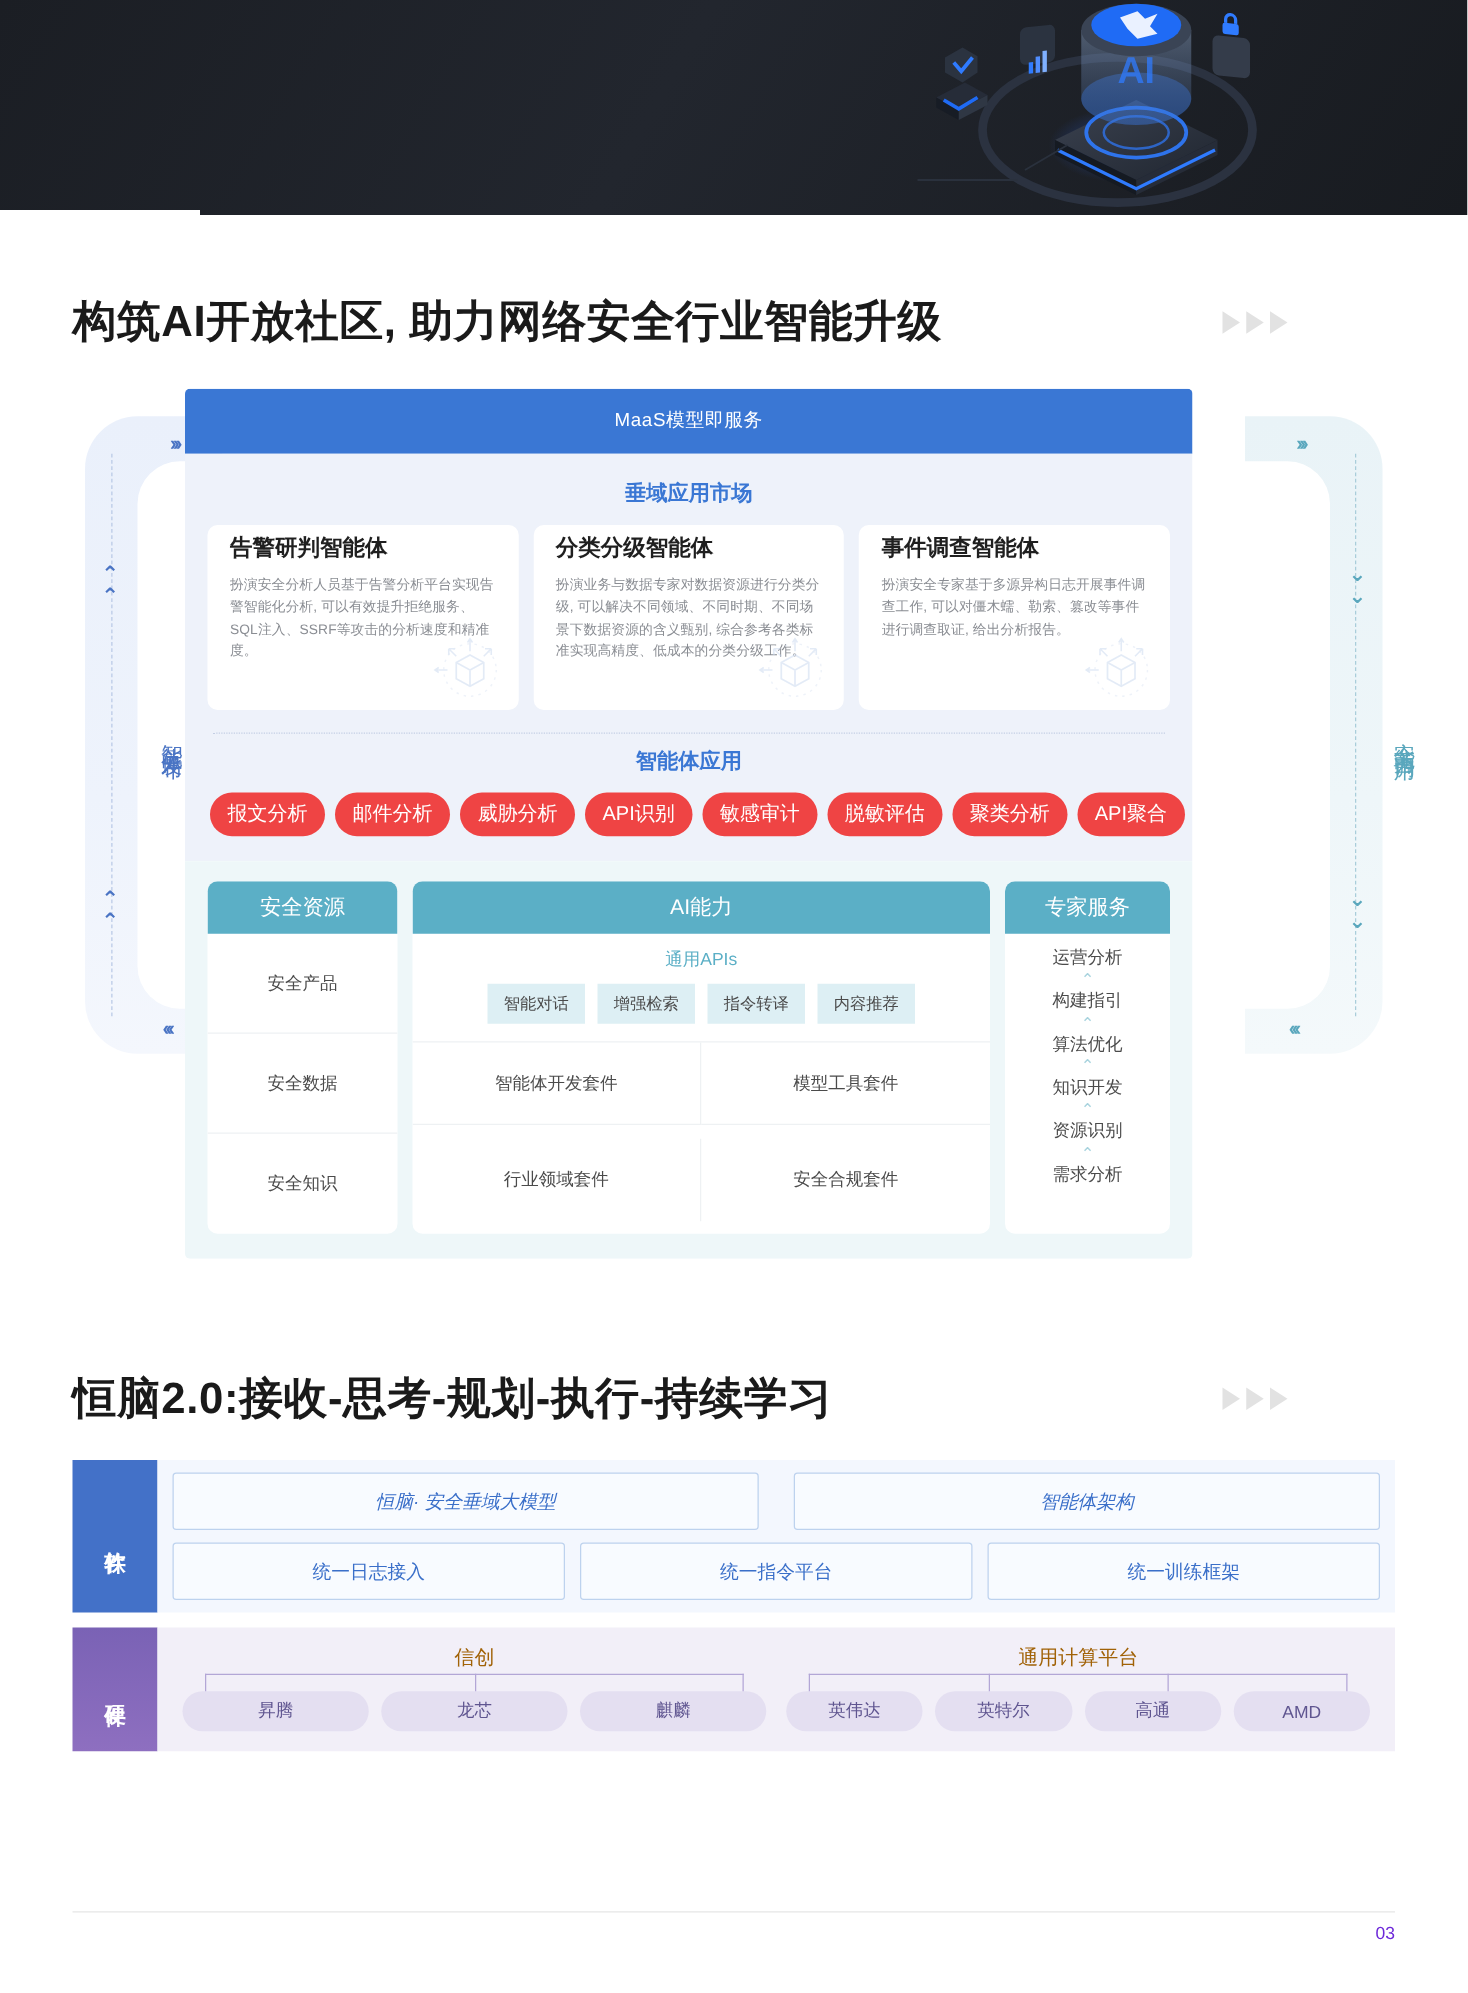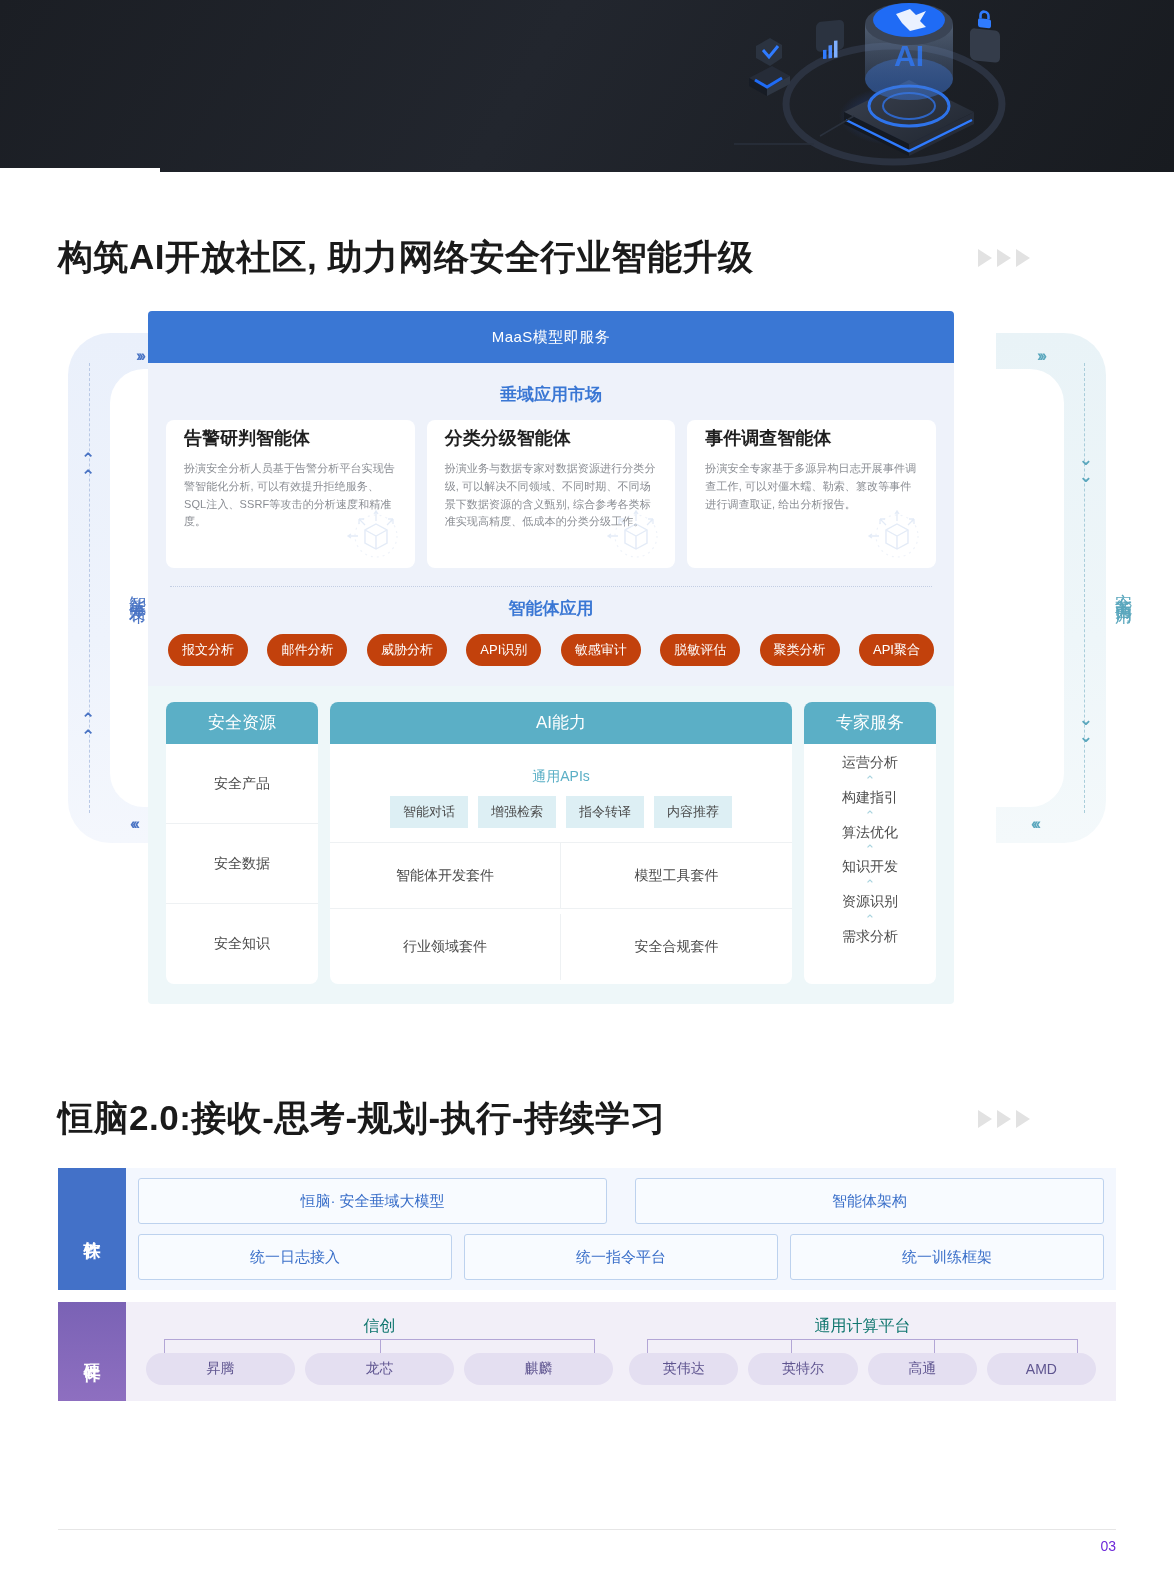--- a/index.html
+++ b/index.html
@@ -111,22 +111,22 @@
   }
   .card-title { font-size: 18px; font-weight: bold; color: #1f1f1f; margin-bottom: 10px; }
   .card-desc {
     font-size: 11px; color: #8a8d93; line-height: 1.62; letter-spacing: 0.1px;
   }
   .card-cube { position: absolute; right: 12px; bottom: 8px; opacity: .5; }
 
   .dotted-sep { border-top: 1px dotted #c3cee3; margin: 18px 4px 10px; }
   .tag-row { display: flex; justify-content: space-between; gap: 8px; padding: 0 2px; }
   .tag-pill {
-    background: #c2410c; color: #fff; border-radius: 20px;
-    font-size: 13px; padding: 7px 14px; white-space: nowrap;
+    background: #ef4444; color: #fff; border-radius: 20px;
+    font-size: 16px; padding: 7px 14px; white-space: nowrap;
   }
 
   
   .panel-teal {
     background: #eef7f9; padding: 16px 18px 20px;
     display: flex; gap: 12px; align-items: stretch;
   }
   .col-box { background: #fff; border-radius: 8px; overflow: hidden; display:flex; flex-direction:column; }
   .col-res { width: 152px; }
   .col-ai { flex: 1; }
@@ -134,21 +134,21 @@
   .col-head {
     background: #5bafc6; color: #fff; text-align: center;
     height: 42px; line-height: 42px; font-size: 17px; font-weight: 500;
   }
   .res-item {
     height: 80px; display: flex; align-items: center; justify-content: center;
     font-size: 14px; color: #4b4b4b; border-bottom: 1px solid #eef1f3;
   }
   .res-item:last-child { border-bottom: none; }
 
-  .api-zone { padding: 24px 10px 14px; }
+  .api-zone { padding: 12px 10px 14px; }
   .api-title { text-align: center; color: #5bafc6; font-size: 14px; margin-bottom: 10px; }
   .api-tags { display: flex; justify-content: center; gap: 10px; }
   .api-tag {
     background: #ddeff4; color: #4b4b4b; font-size: 13px;
     padding: 7px 13px; white-space: nowrap;
   }
   .kit-grid { border-top: 1px solid #eef1f3; display: flex; flex-wrap: wrap; flex:1; }
   .kit-cell {
     width: 50%; height: 66px; display: flex; align-items: center; justify-content: center;
     font-size: 14px; color: #4b4b4b;
@@ -165,33 +165,33 @@
   .arch-row { display: flex; align-items: stretch; }
   .arch-tab {
     width: 68px; color: #fff; font-size: 17px; font-weight: 600;
     display: flex; align-items: center; justify-content: center; flex-shrink: 0;
   }
   .arch-tab span { writing-mode: vertical-rl; text-orientation: upright; letter-spacing: 2px; }
   .tab-soft { background: #4371c8; }
   .tab-hard { background: linear-gradient(180deg,#7a62b5,#8e6fc0); }
 
   .soft-body { flex: 1; background: #f3f7fe; padding: 10px 12px; }
-  .soft-top { display: flex; gap: 28px; margin-bottom: 10px; }
+  .soft-top { display: flex; gap: 28px; margin-bottom: 10px; font-style: italic; }
   .soft-box {
     flex: 1; border: 1px solid #bdd2ee; background: #f8fbff; border-radius: 3px;
     height: 46px; display: flex; align-items: center; justify-content: center;
     color: #3a6fc9; font-size: 15px;
   }
   .soft-bot { display: flex; gap: 12px; }
   .soft-bot .soft-box { height: 46px; }
 
   .hard-body { flex: 1; background: #f2eff8; padding: 10px 12px 16px; }
   .hard-cols { display: flex; }
   .hard-col { flex: 1; padding: 0 8px; }
-  .hard-col-title { text-align: center; color: #0f766e; font-size: 16px; margin: 4px 0 2px; }
+  .hard-col-title { text-align: center; color: #a16207; font-size: 16px; margin: 4px 0 2px; }
   .bracket { height: 14px; position: relative; margin: 0 18px 0; }
   .bracket .hbar { position: absolute; left: 0; right: 0; top: 0; height: 1px; background: #b3a6d6; }
   .bracket .vtick { position: absolute; top: 0; width: 1px; height: 14px; background: #b3a6d6; }
   .hard-chips { display: flex; gap: 10px; justify-content: center; margin-top: 0; }
   .chip {
     flex: 1; background: #e4dff1; color: #5f5590; border-radius: 16px;
     height: 32px; display: flex; align-items: center; justify-content: center;
     font-size: 14px;
   }
 

